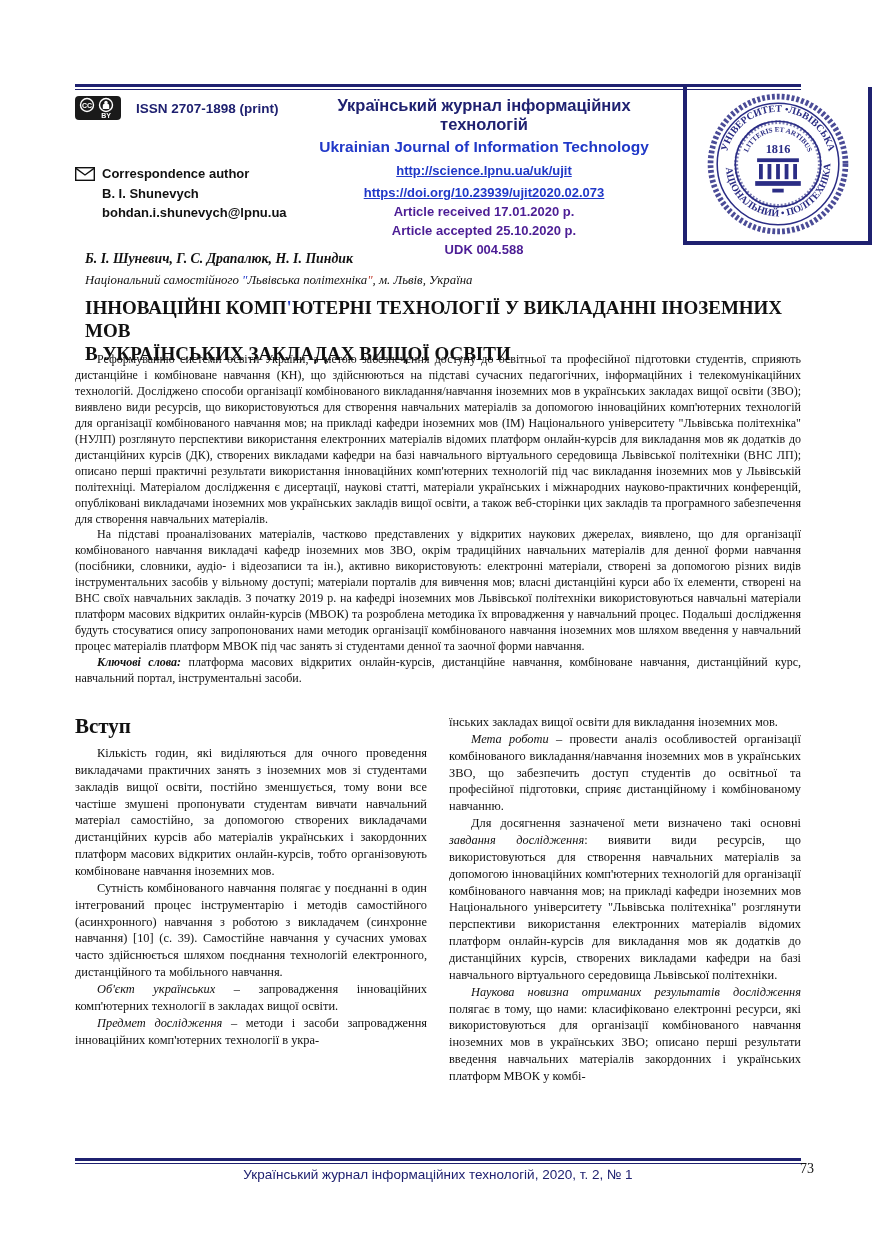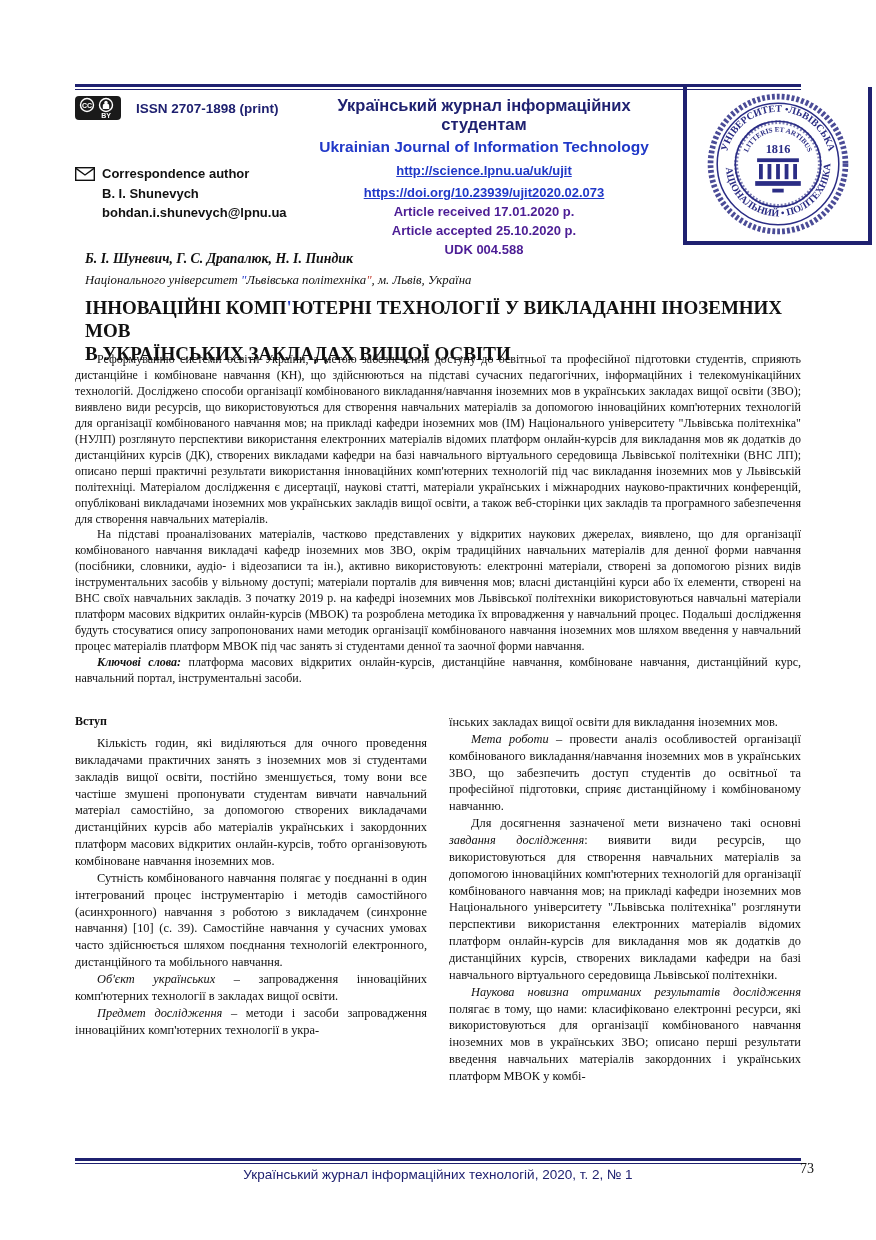--- a/index.html
+++ b/index.html
@@ -32,21 +32,21 @@
   .q-close{color:var(--red,#c0392b);}
   .title{position:absolute;left:85px;top:296px;width:700px;font-weight:bold;font-size:19px;line-height:1.22;}
   .apos-blue{color:var(--blue,#2038c8);}
   
   .abstract{position:absolute;left:75px;top:352px;width:726px;}
   .abstract p{margin:0;text-indent:22px;text-align:justify;font-size:12px;line-height:1.33;}
   .kw-label{font-weight:bold;font-style:italic;}
   
   .columns{position:absolute;left:75px;top:714px;width:726px;display:flex;gap:22px;}
   .col{width:352px;}
-  .col h2{margin:0 0 6px 0;font-size:12px;font-weight:bold;font-family:"Liberation Serif",serif;}
+  .col h2{margin:0 0 6px 0;font-size:21px;font-weight:bold;font-family:"Liberation Serif",serif;}
   .col p{margin:0;text-indent:22px;text-align:justify;font-size:12.4px;line-height:1.36;}
   .col p.no-indent{text-indent:0;}
   .lead{font-style:italic;}
   
   #footer-rule{position:absolute;left:75px;top:1158px;width:726px;}
   .footer-line{position:absolute;left:75px;top:1167px;width:726px;text-align:center;
      font-family:"Liberation Sans",sans-serif;font-size:13.5px;color:var(--navy,#1f2170);}
   .page-number{position:absolute;right:62px;top:1161px;font-size:14px;color:#111;}
   svg{display:block;}
 </style>
@@ -81,21 +81,21 @@
               <path d="M1 1.4 L10 8 L19 1.4" fill="none" stroke="#111" stroke-width="1.4"></path>
             </svg>
           </span>
           <span>Correspondence author</span>
         </div>
         <div class="corr-ind">B. I. Shunevych</div>
         <div class="corr-ind">bohdan.i.shunevych@lpnu.ua</div>
       </div>
     </div>
     <div class="header-center">
-      <div class="jt-uk">Український журнал інформаційних студентам</div>
+      <div class="jt-uk">Український журнал інформаційних технологій</div>
       <div class="jt-en">Ukrainian Journal of Information Technology</div>
       <div class="jt-url"><a href="#">http://science.lpnu.ua/uk/ujit</a></div>
       <div class="jt-url"><a href="#">https://doi.org/10.23939/ujit2020.02.073</a></div>
       <div class="art-line">Article received 17.01.2020 р.</div>
       <div class="art-line">Article accepted 25.10.2020 р.</div>
       <div class="art-line">UDK 004.588</div>
     </div>
   </div>
 
   <div class="logo-frame">
@@ -129,21 +129,21 @@
           <rect x="16" y="0" width="4" height="16"></rect>
           <rect x="-24" y="18" width="48" height="5"></rect>
           <rect x="-6" y="26" width="12" height="4"></rect>
         </g>
       </svg>
     </span>
   </div>
 
   <div class="authors">Б. І. Шуневич, Г. С. Драпалюк, Н. І. Пиндик</div>
 
-  <div class="affil"><span>Національного університет </span><span class="q-open">"</span><span>Львівська політехніка</span><span class="q-close">"</span><span>, м. Львів, Україна</span></div>
+  <div class="affil"><span>Національний самостійного </span><span class="q-open">"</span><span>Львівська політехніка</span><span class="q-close">"</span><span>, м. Львів, Україна</span></div>
 
   <div class="title">
     <div><span>ІННОВАЦІЙНІ КОМП</span><span class="apos-blue">'</span><span>ЮТЕРНІ ТЕХНОЛОГІЇ У ВИКЛАДАННІ ІНОЗЕМНИХ МОВ</span></div>
     <div>В УКРАЇНСЬКИХ ЗАКЛАДАХ ВИЩОЇ ОСВІТИ</div>
   </div>
 
   <div class="abstract">
     <p>Реформуванню системи освіти України, з метою забезпечення доступу до освітньої та професійної підготовки студентів, сприяють дистанційне і комбіноване навчання (КН), що здійснюються на підставі сучасних педагогічних, інформаційних і телекомунікаційних технологій. Досліджено способи організації комбінованого викладання/навчання іноземних мов в українських закладах вищої освіти (ЗВО); виявлено види ресурсів, що використовуються для створення навчальних матеріалів за допомогою інноваційних комп'ютерних технологій для організації комбінованого навчання мов; на прикладі кафедри іноземних мов (ІМ) Національного університету "Львівська політехніка" (НУЛП) розглянуто перспективи використання електронних матеріалів відомих платформ онлайн-курсів для викладання мов як додатків до дистанційних курсів (ДК), створених викладами кафедри на базі навчального віртуального середовища Львівської політехніки (ВНС ЛП); описано перші практичні результати використання інноваційних комп'ютерних технологій під час викладання іноземних мов у Львівській політехніці. Матеріалом дослідження є дисертації, наукові статті, матеріали українських і міжнародних науково-практичних конференцій, опубліковані викладачами іноземних мов українських закладів вищої освіти, а також веб-сторінки цих закладів та програмного забезпечення для створення навчальних матеріалів.</p>
     <p>На підставі проаналізованих матеріалів, частково представлених у відкритих наукових джерелах, виявлено, що для організації комбінованого навчання викладачі кафедр іноземних мов ЗВО, окрім традиційних навчальних матеріалів для денної форми навчання (посібники, словники, аудіо- і відеозаписи та ін.), активно використовують: електронні матеріали, створені за допомогою різних видів інструментальних засобів у вільному доступі; матеріали порталів для вивчення мов; власні дистанційні курси або їх елементи, створені на ВНС своїх навчальних закладів. З початку 2019 р. на кафедрі іноземних мов Львівської політехніки використовуються навчальні матеріали платформ масових відкритих онлайн-курсів (МВОК) та розроблена методика їх впровадження у навчальний процес. Подальші дослідження будуть стосуватися опису запропонованих нами методик організації комбінованого навчання іноземних мов шляхом введення у навчальний процес матеріалів платформ МВОК під час занять зі студентами денної та заочної форми навчання.</p>
     <p><span class="kw-label">Ключові слова:</span><span> платформа масових відкритих онлайн-курсів, дистанційне навчання, комбіноване навчання, дистанційний курс, навчальний портал, інструментальні засоби.</span></p>

